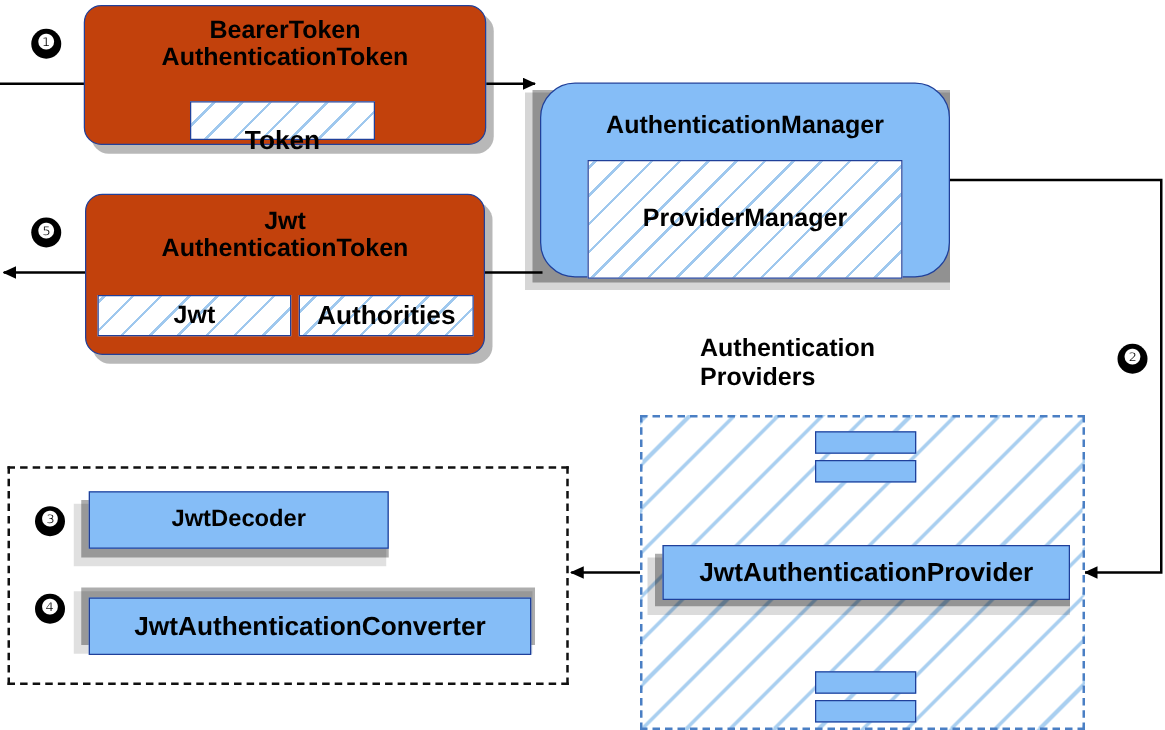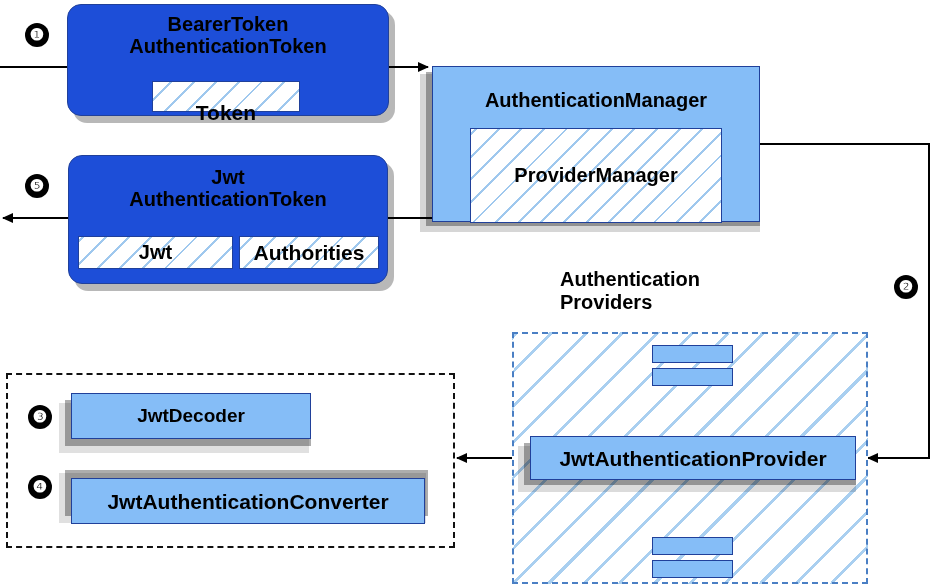--- a/index.html
+++ b/index.html
@@ -20,21 +20,21 @@
   #svg-layer {
     position: absolute;
     left: 0; top: 0;
     width: 932px;
     height: 584px;
   }
 
   
   .round-box {
     position: absolute;
-    background: #1d4ed8;
+    background: #c2410c;
     border: 1.5px solid #20409a;
     border-radius: 14px;
     box-sizing: border-box;
     box-shadow: 6px 7px 0 0 rgba(0,0,0,0.28);
     z-index: 4;
   }
   .round-box > .box-title {
     position: absolute;
     left: 0; right: 0;
     text-align: center;
@@ -207,21 +207,21 @@
     </div>
     <div class="hatch-box" style="left:170px; top:80px; width:140px; height:33px;">
       <span style="font-size:21px;">Authorities</span>
     </div>
   </div>
 
   <div class="shadow-block" style="left:420px; top:74px; width:340px; height:158px;
               background: rgba(0,0,0,0.16);"></div>
   <div class="shadow-block" style="left:426px; top:72px; width:334px; height:154px;
               background: rgba(0,0,0,0.32);"></div>
-  <div class="sq-box" style="left:432px; top:66px; width:328px; height:156px; box-shadow:none;">
+  <div class="sq-box" style="left:432px; top:66px; width:328px; height:156px; box-shadow:none;border-radius:28px;">
     <div class="box-title" style="top:22px; font-size:20px;">AuthenticationManager</div>
     <div class="hatch-box" style="left:37px; top:61px; width:252px; height:95px;">
       <span style="font-size:20px;">ProviderManager</span>
     </div>
   </div>
 
   <div class="group-caption" style="left:560px; top:268px; width:260px; font-size:20px;">Authentication
 Providers</div>
 
   <div class="dashed-hatched" style="left:512px; top:332px; width:356px; height:252px;"></div>

